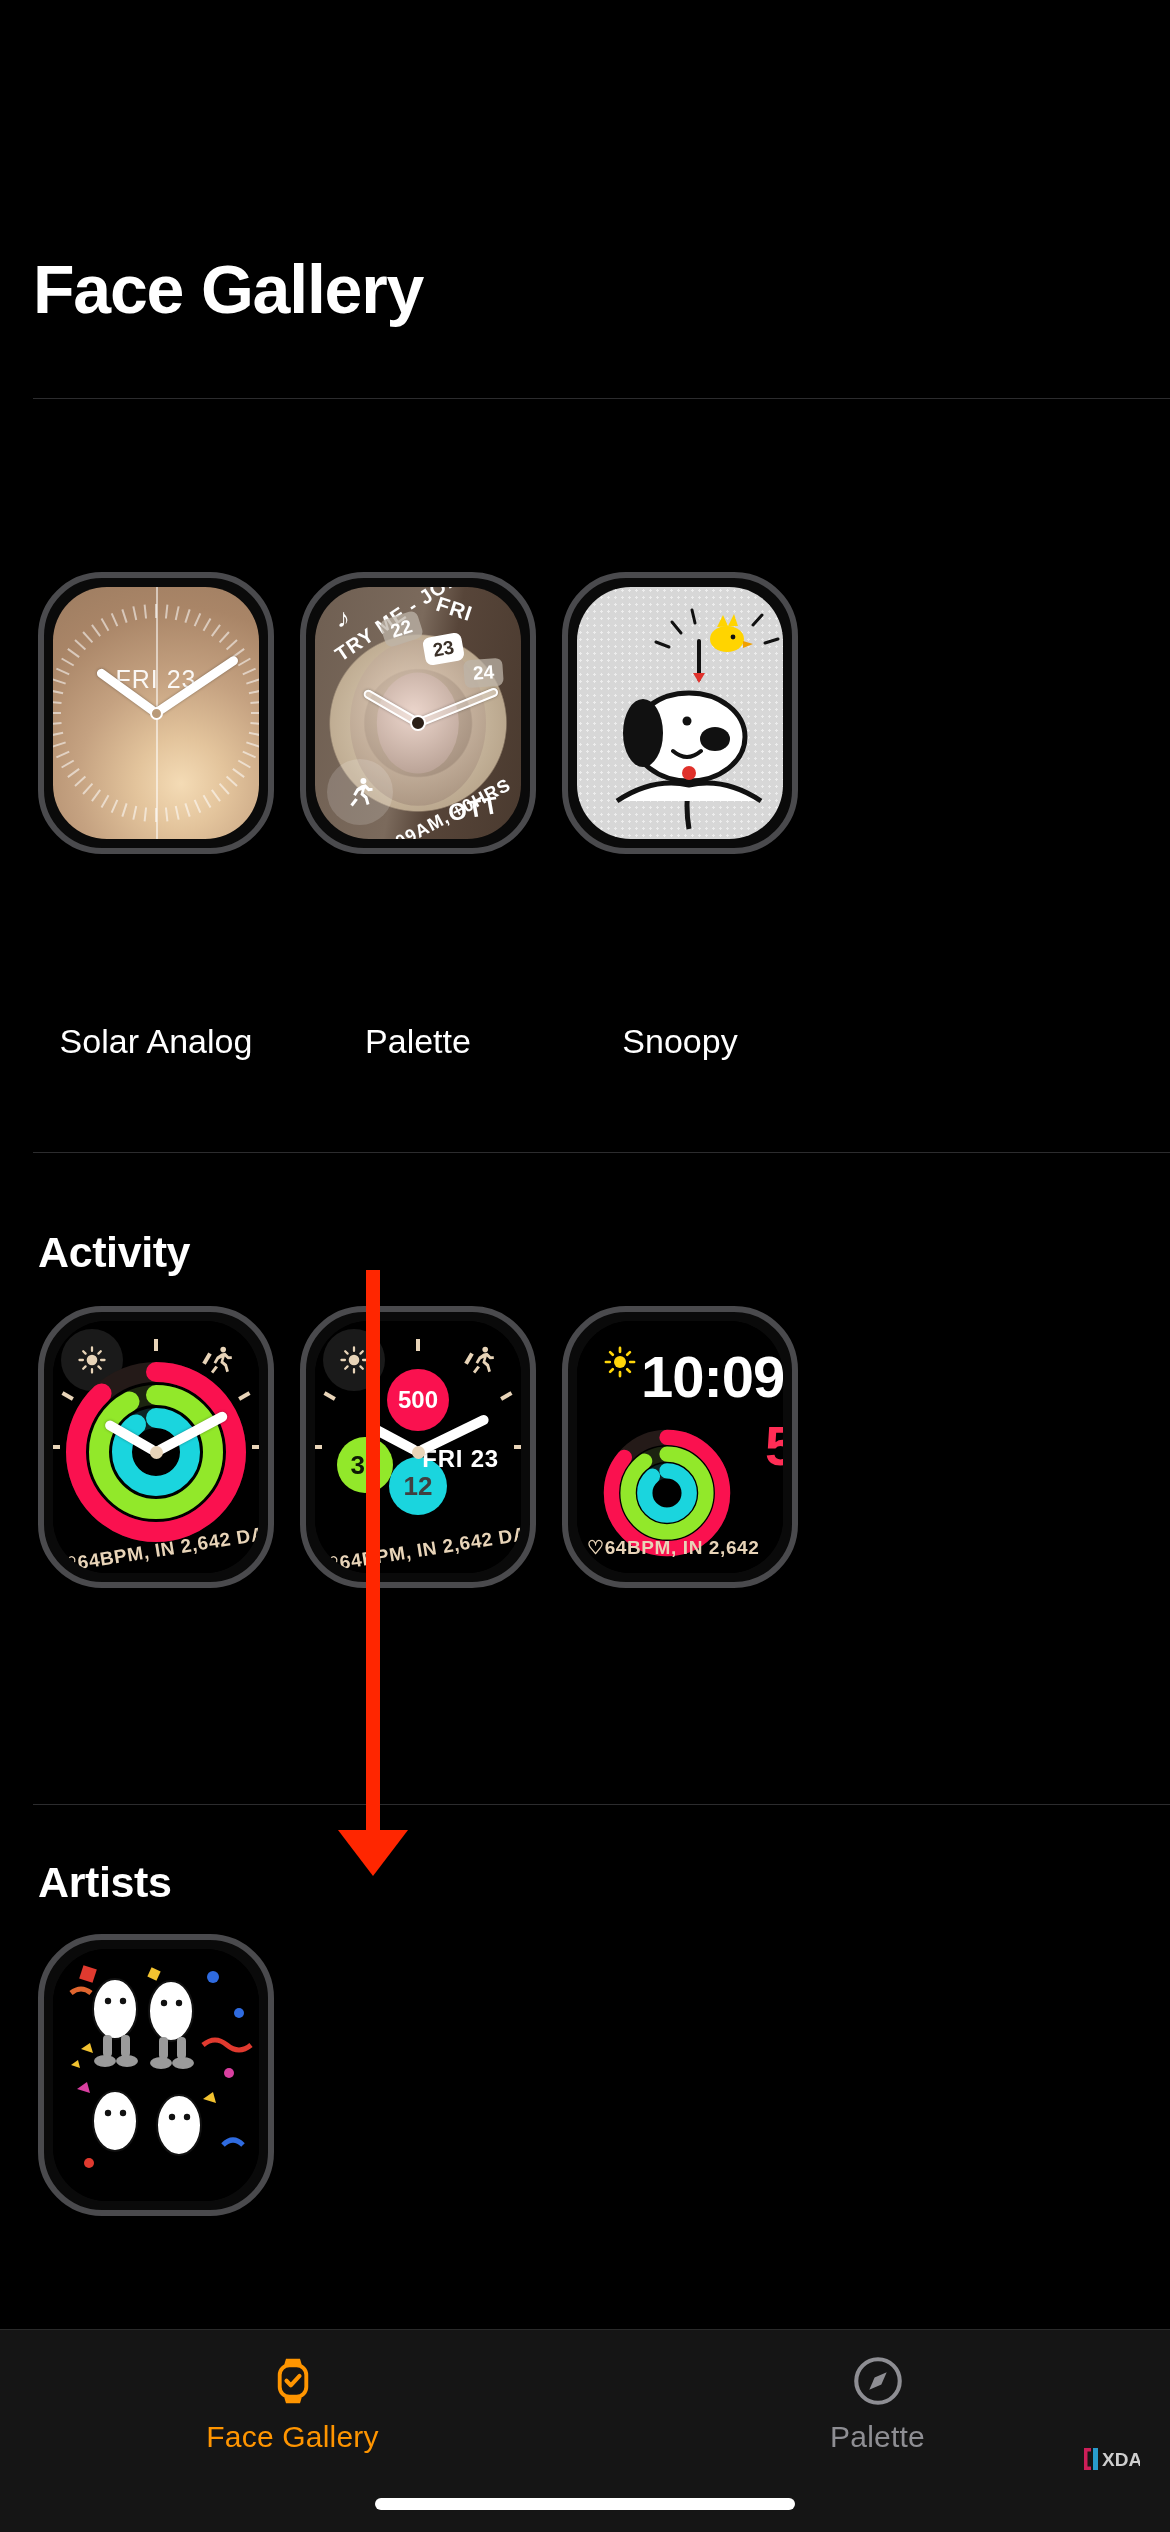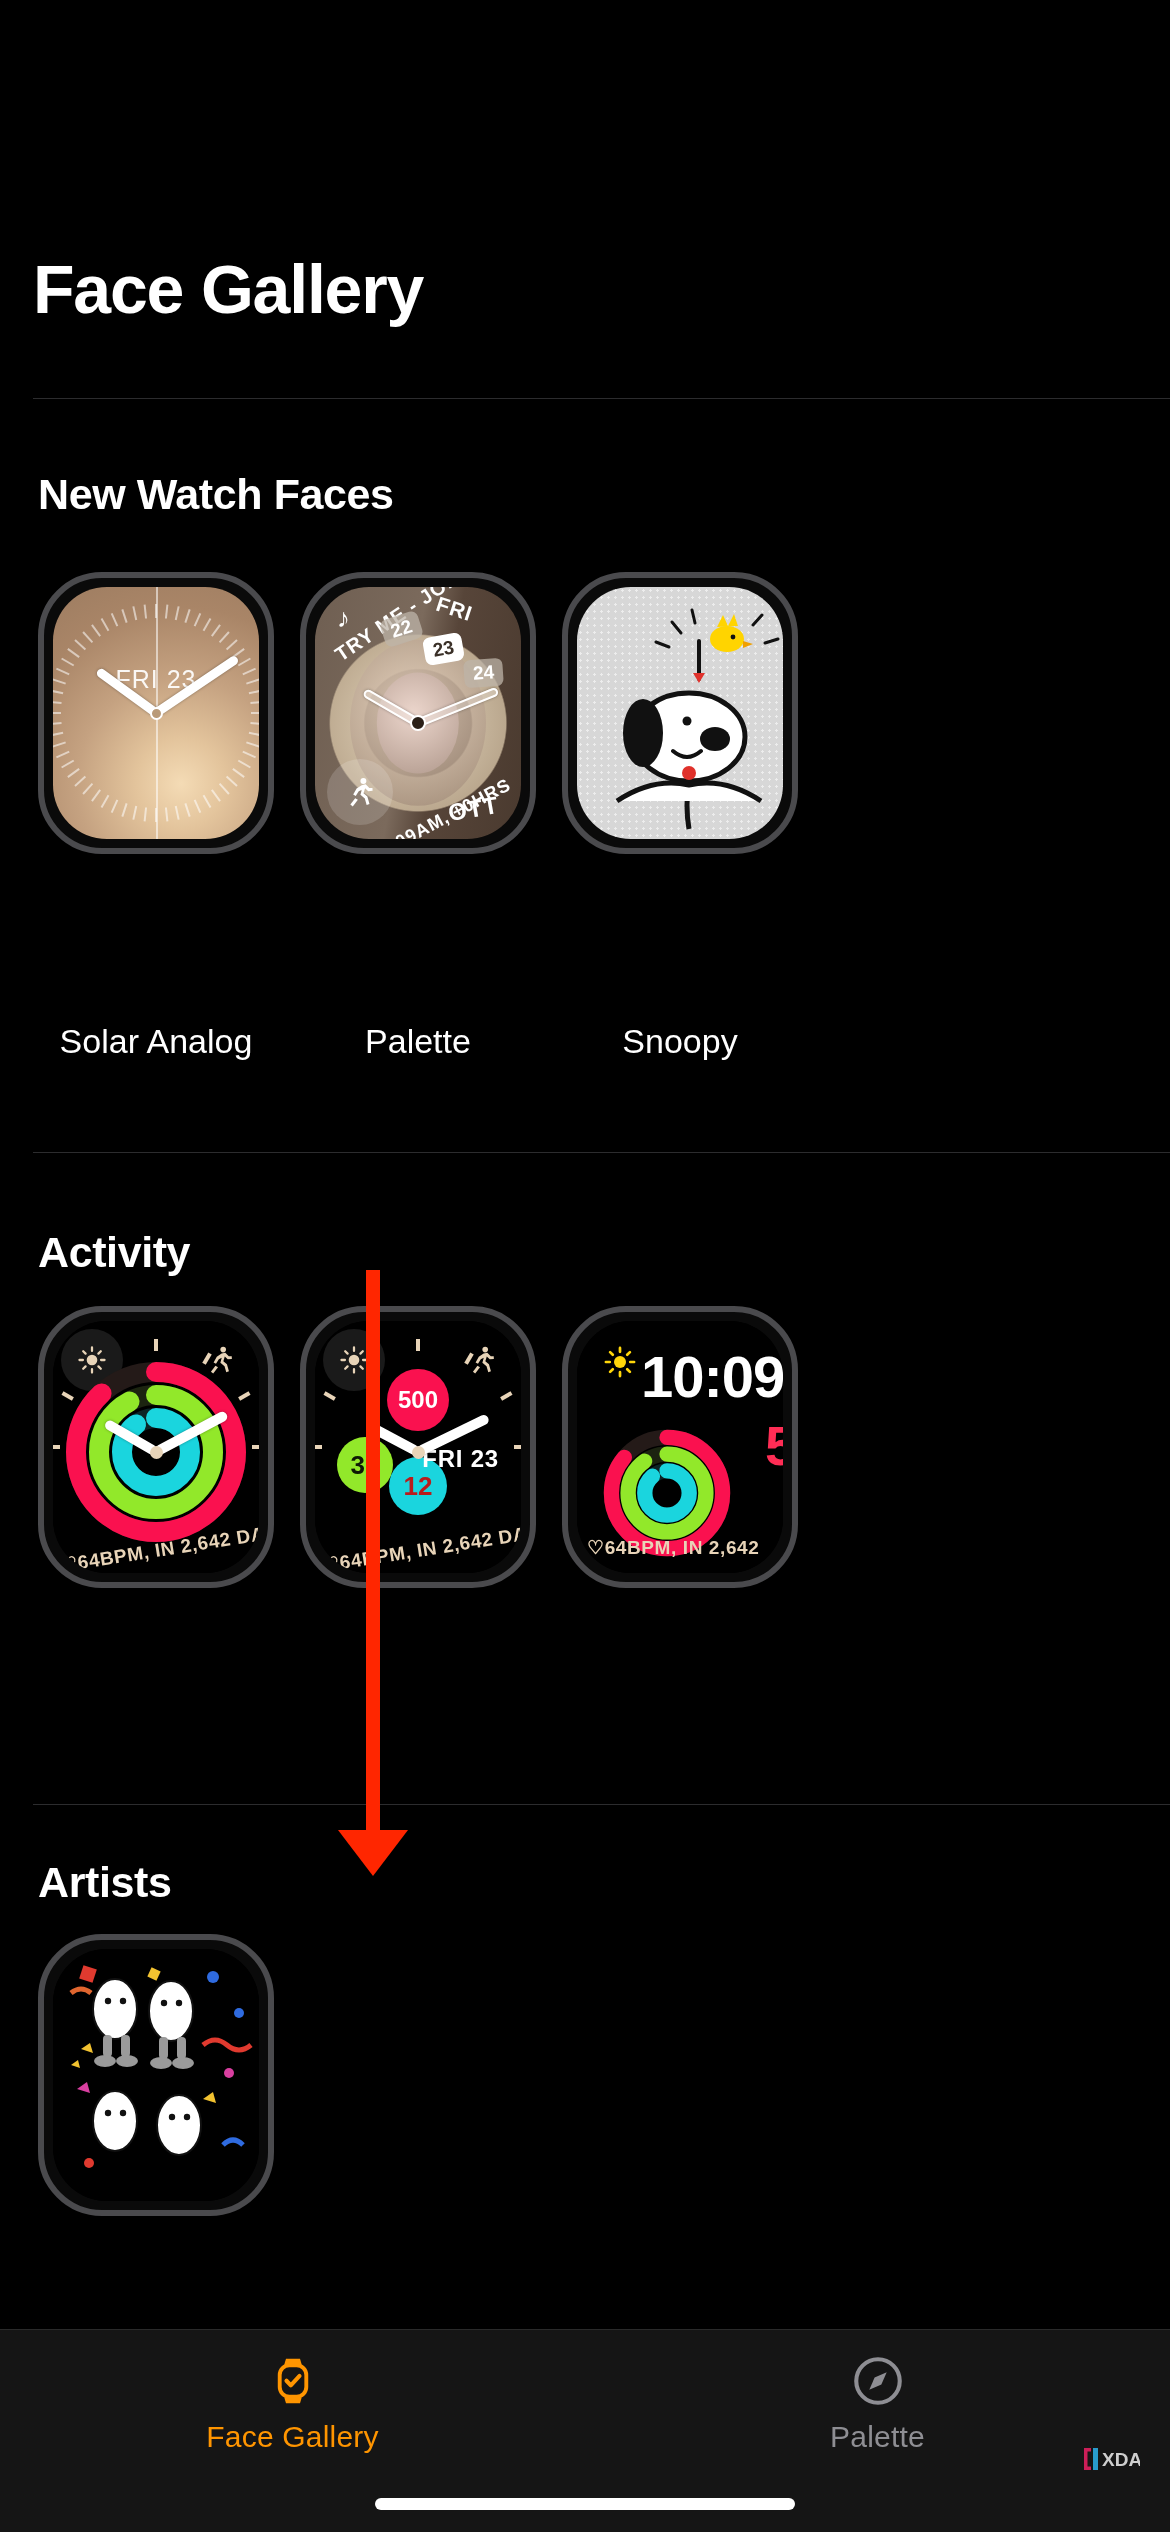--- a/index.html
+++ b/index.html
@@ -135,21 +135,20 @@
 </style>
 </head>
 <body>
 
 <div id="phone">
 
 
   <div class="page-title">Face Gallery</div>
 
   <div class="divider" style="top:398px"></div>
-  <div class="section-title" style="top:470px">New Watch Faces</div>
 
   <div class="watch" style="left:38px; top:572px; width:236px; height:282px;">
     <div class="screen">
       <div class="solar-bg"></div>
       <div class="solar-sep"></div>
       <div class="tickwrap" id="solar-ticks">
           <div class="tick" style="transform: rotate(-90deg) translate(95px, -1px);">
             <i style="width:14px;height:2px;background:rgba(255,255,255,.55)"></i>
           </div>
           <div class="tick" style="transform: rotate(-84deg) translate(95px, -1px);">
@@ -500,21 +499,21 @@
       </div>
       <div class="corner-btn" style="right:8px; top:8px; background:transparent;">
         <svg width="32" height="32" viewBox="0 0 24 24" fill="#e8d4b8">
           <circle cx="14.4" cy="4.2" r="2.1"></circle>
           <path d="M13.2 7.2 L9.6 9.6 L7.2 13.8 l1.8 1.1 2.1-3.4 2.2-1.1 -1 3.6 3.1 2.6 1.3 4.5 2-.6 -1.5-5.3 -2.7-2.3 1.1-3.6 2.2 2.1 3.1-.2 -.1-2.1 -2.2.1 -2.6-2.6z"></path>
           <path d="M8.6 16.4 L5.2 20.9 l1.7 1.3 3.6-4.8z"></path>
         </svg>
       </div>
       <div class="goalbubble" style="left:50%; transform:translateX(-50%); top:48px; width:62px; height:62px; background:#fa114f; font-size:24px;">500</div>
       <div class="goalbubble" style="left:22px; top:116px; width:56px; height:56px; background:#92e82a; color:#0e1a05;">30</div>
-      <div class="goalbubble" style="left:50%; transform:translateX(-50%); bottom:58px; width:58px; height:58px; background:#1ad5de; color:#b91c1c;">12</div>
+      <div class="goalbubble" style="left:50%; transform:translateX(-50%); bottom:58px; width:58px; height:58px; background:#1ad5de; color:#404040;">12</div>
       <div class="act-date" style="right:22px; top:124px;">FRI 23</div>
       <div class="hand" style="top:52%; width:54px; height:10px; transform:rotate(-152deg) translateY(-5px);"></div>
       <div class="hand" style="top:52%; width:78px; height:10px; transform:rotate(-26deg) translateY(-5px);"></div>
       <div class="hub" style="top:52%; background:#e8d4b8; border-color:#e8d4b8;"></div>
       <div class="act-curve" style="left:6px; bottom:14px; transform:rotate(-9deg); font-size:19px;">
         <span>♡</span><span>64BPM, IN 2,642 DAYS</span>
       </div>
     </div>
   </div>
 

